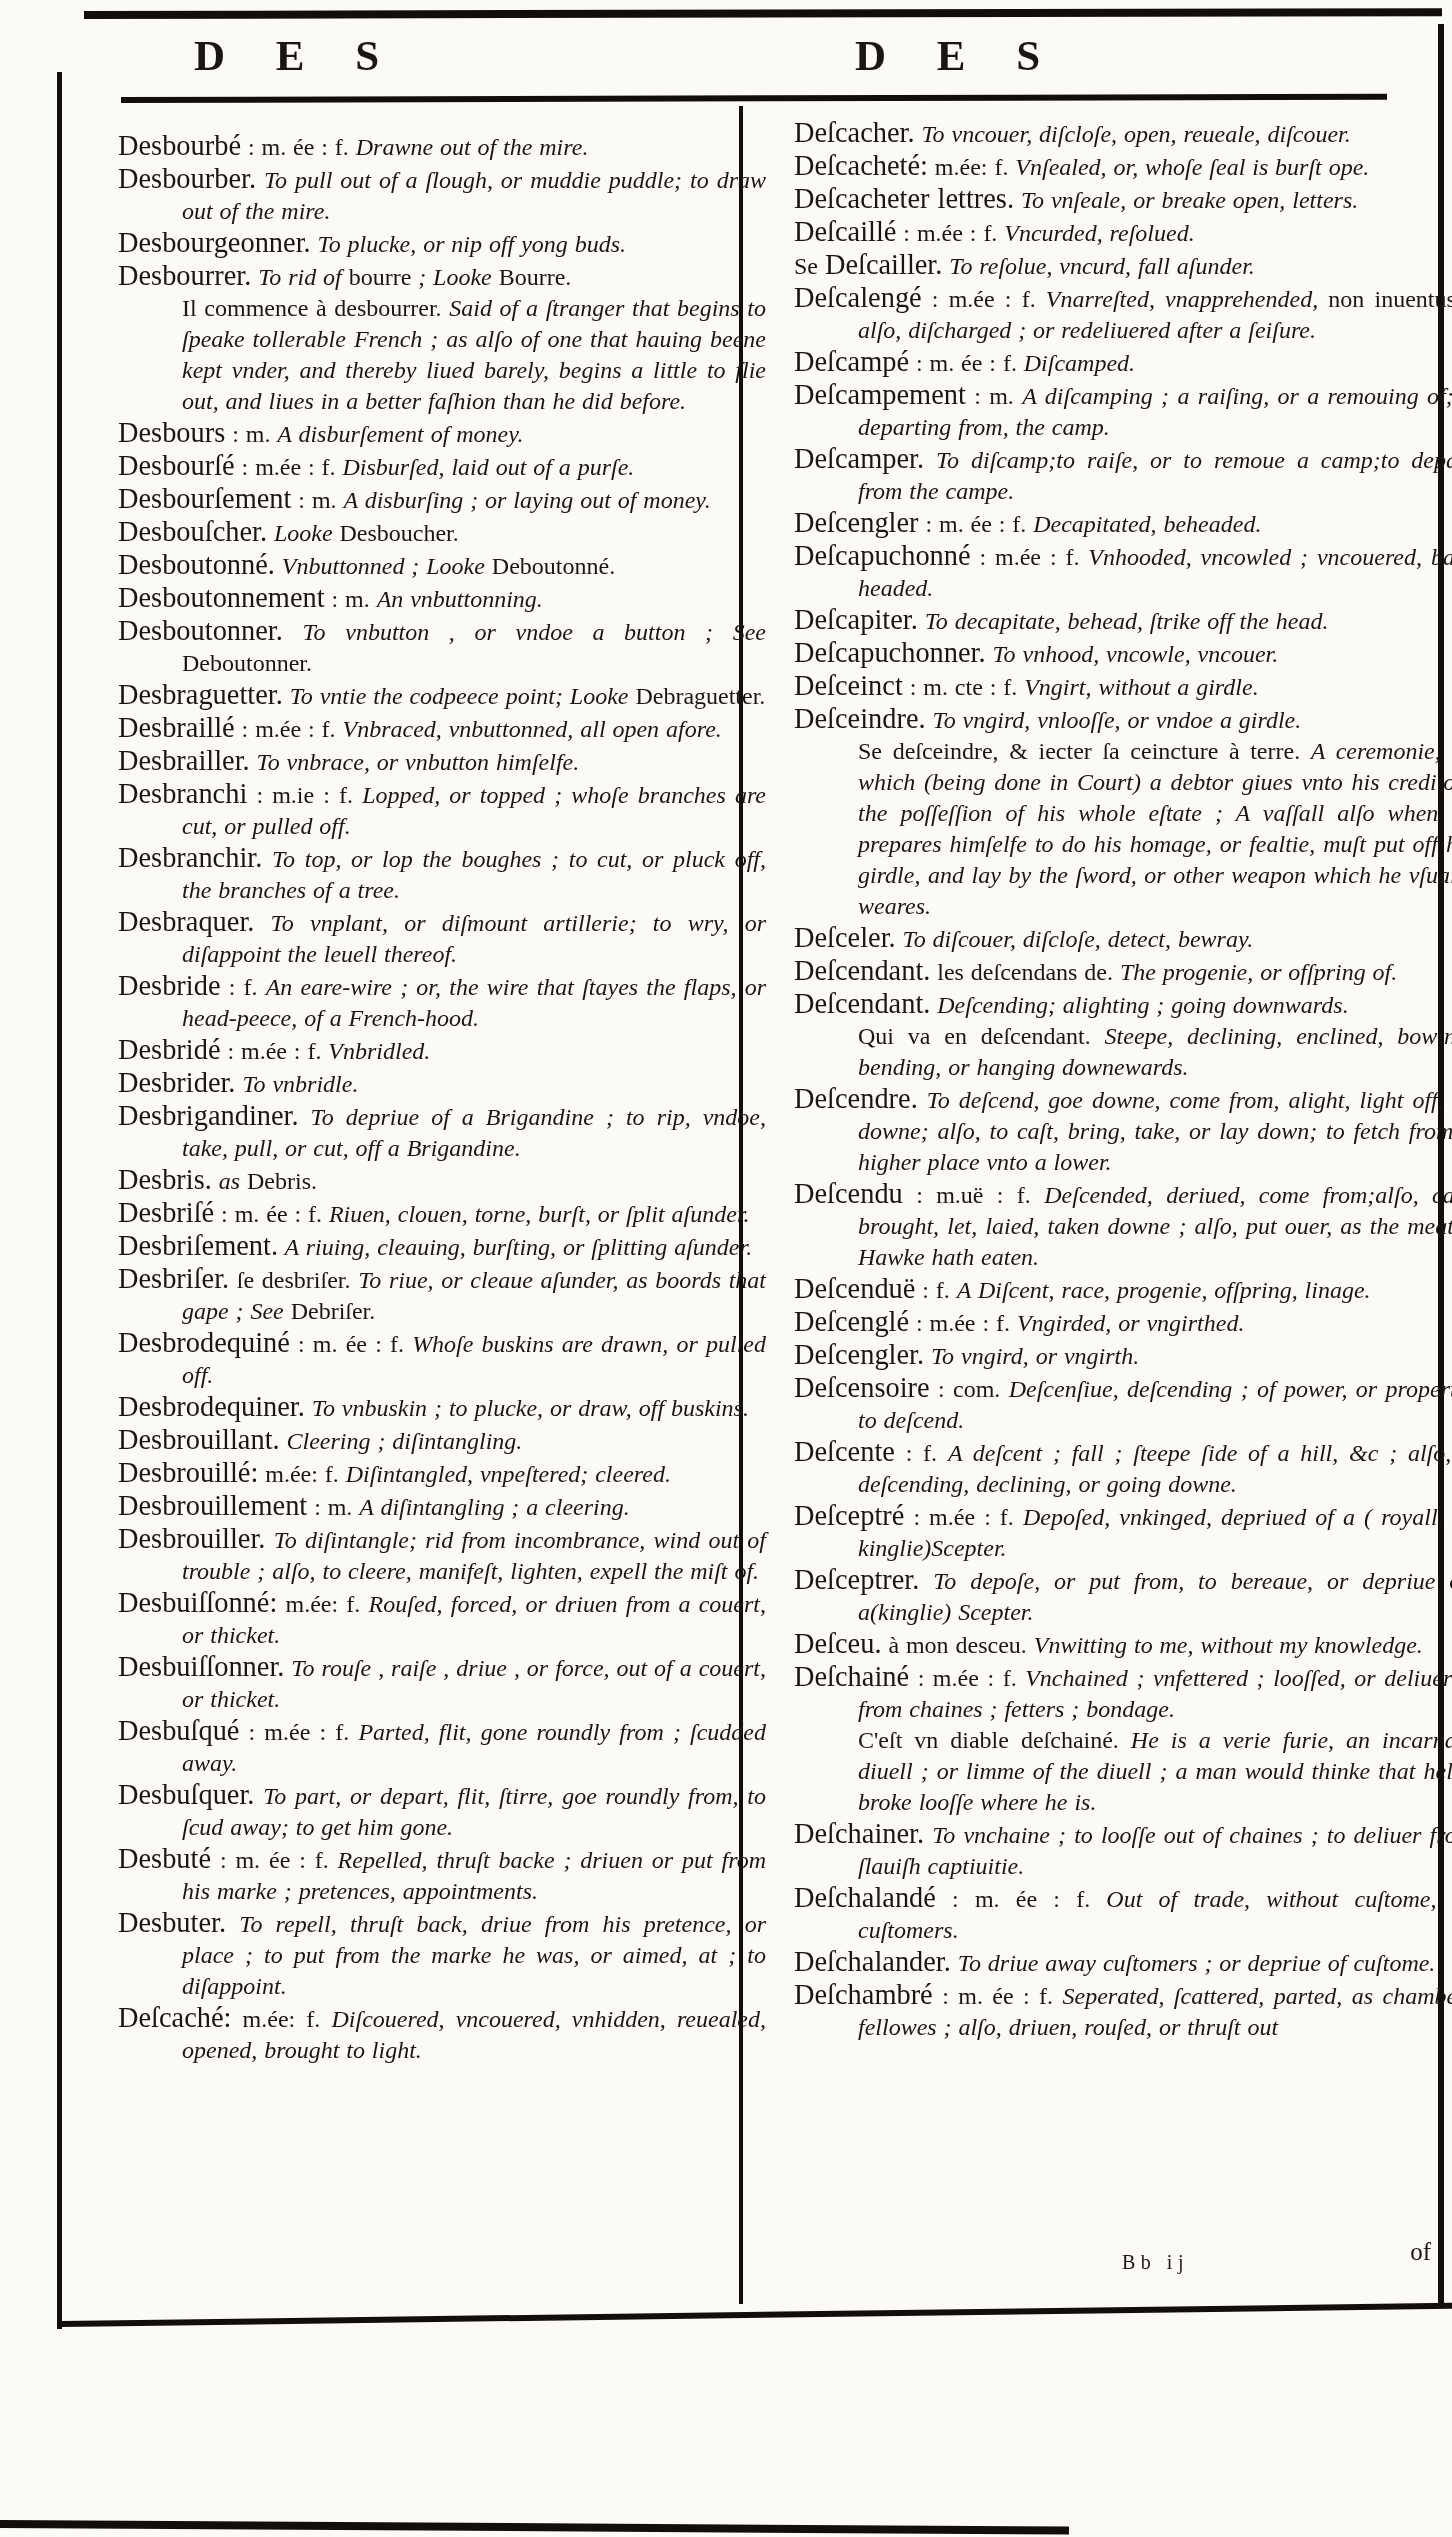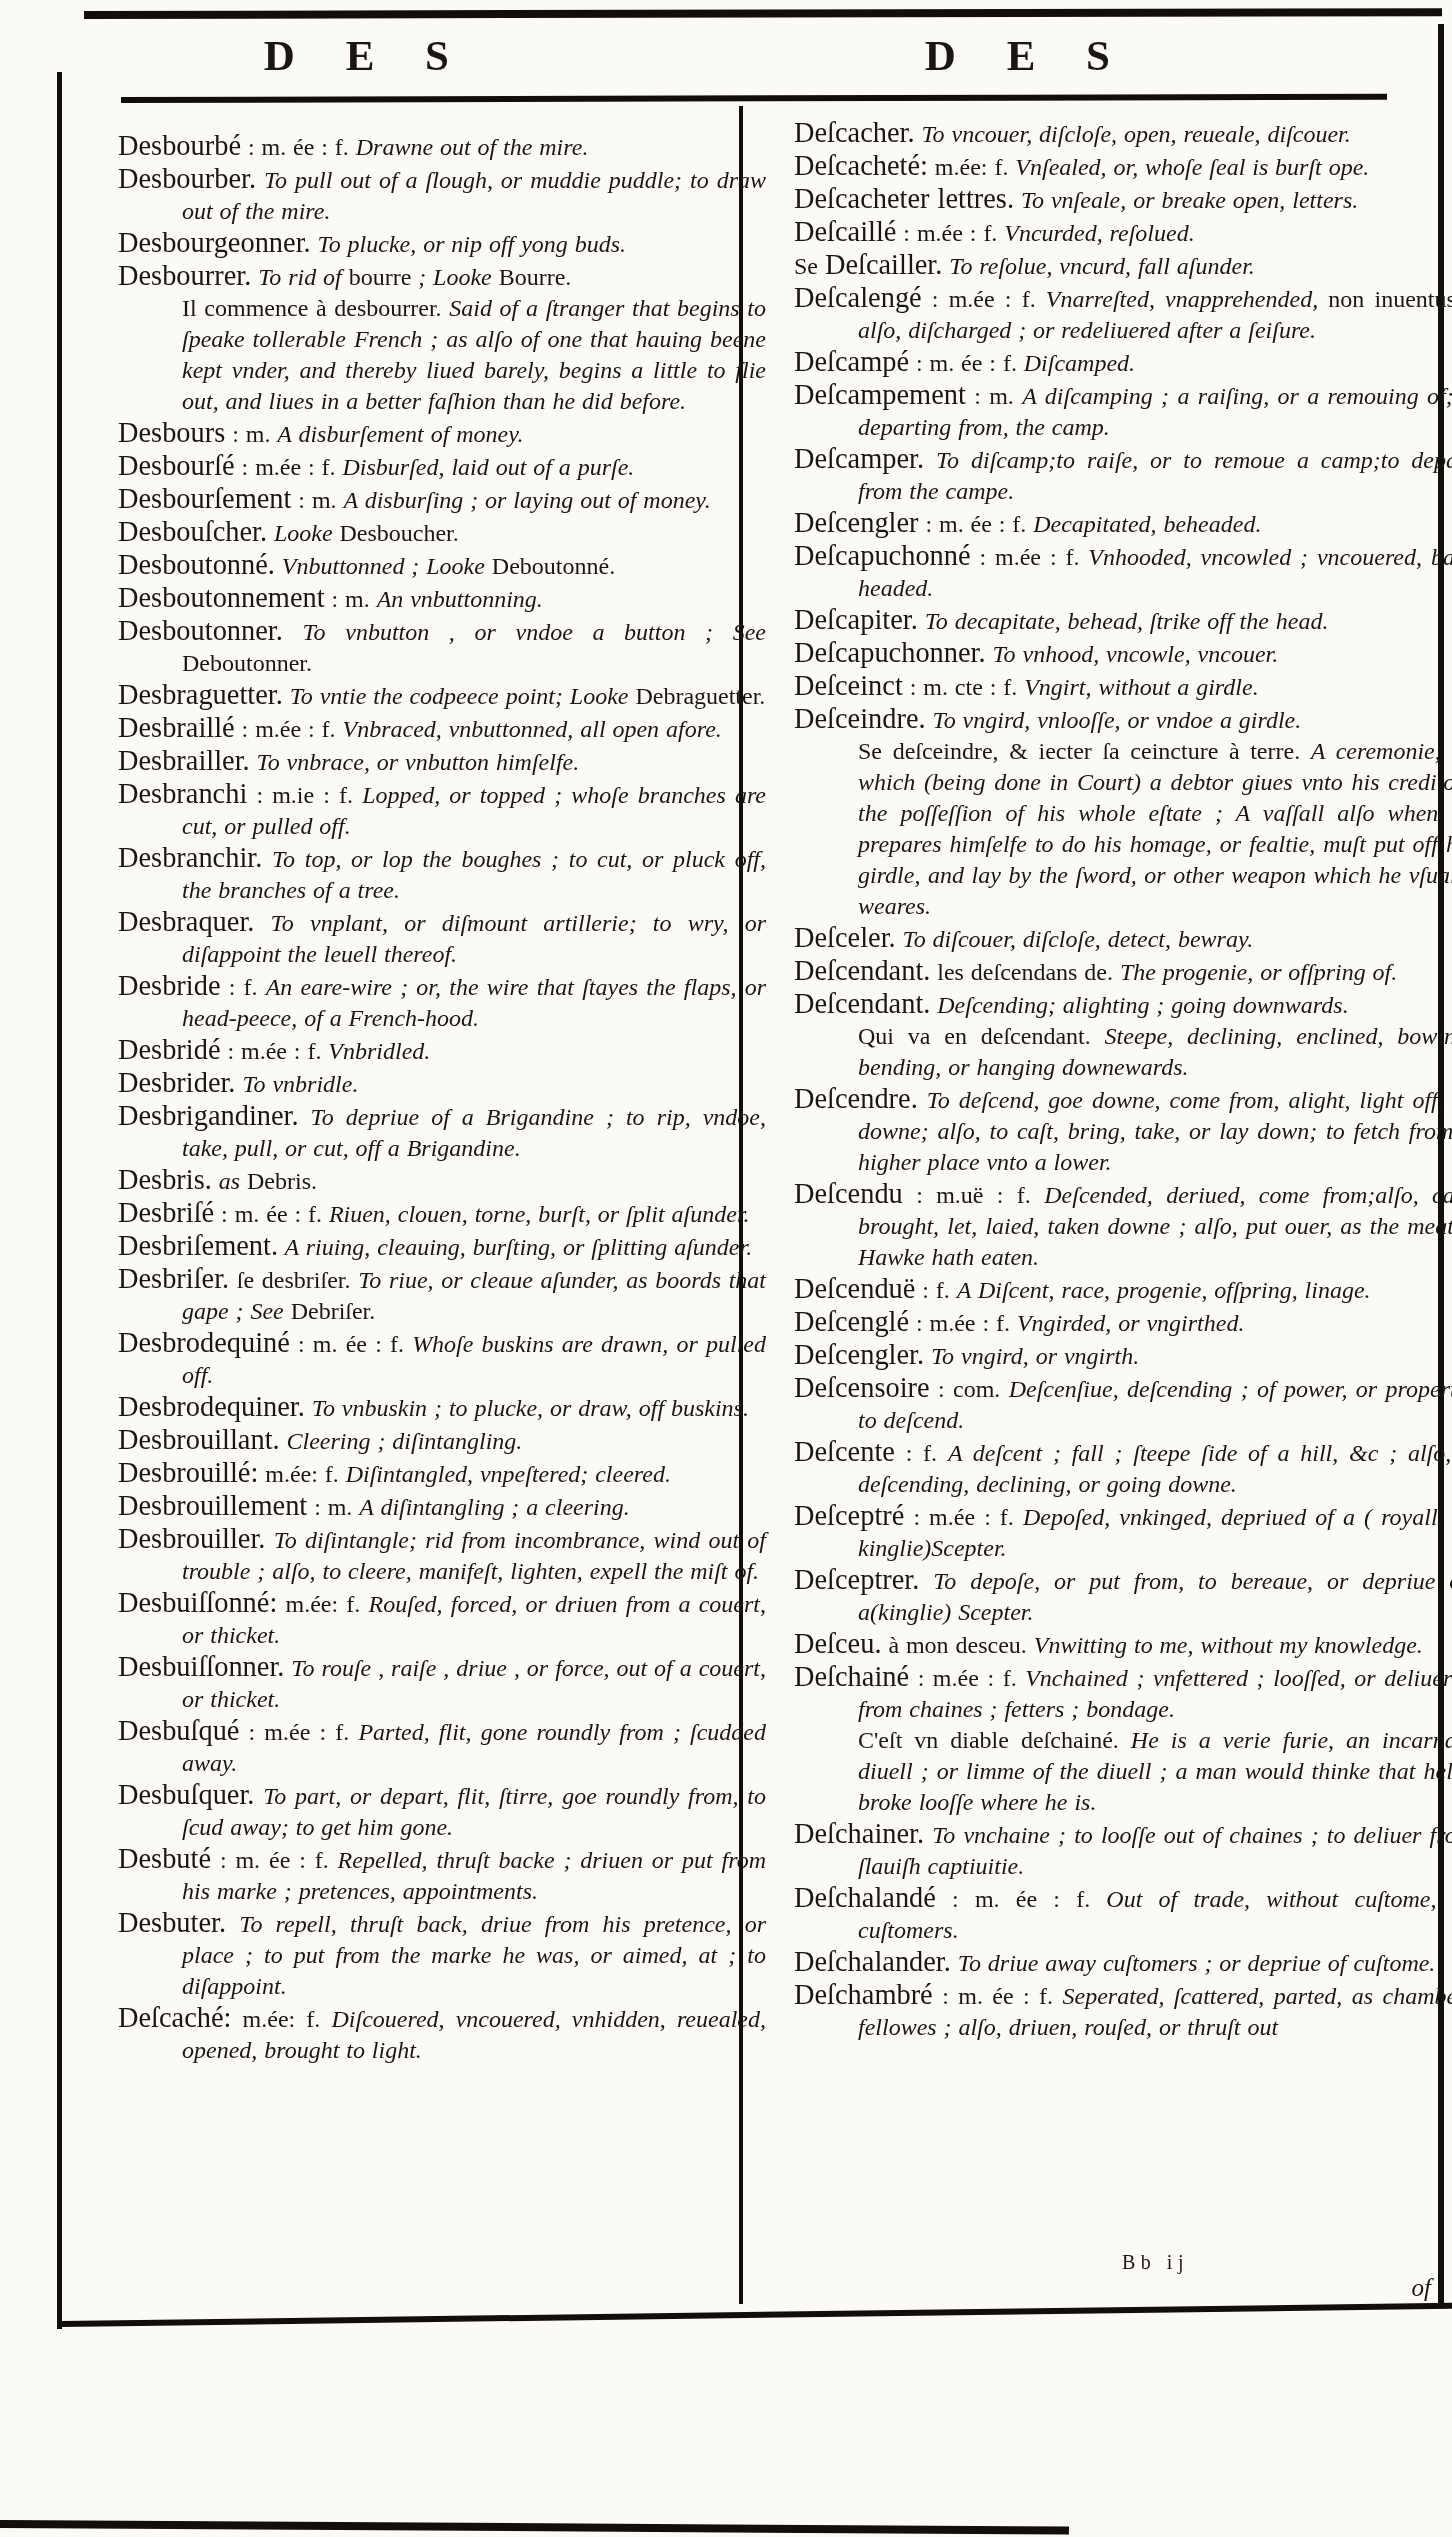--- a/index.html
+++ b/index.html
@@ -14,21 +14,21 @@
   .rule,.vline{position:absolute;background:#120e0b;}
   .top-rule{left:84px;top:11px;width:1358px;height:8.3px;transform:rotate(-0.12deg);transform-origin:left center;}
   .header-rule{left:121px;top:97px;width:1266px;height:5.5px;transform:rotate(-0.15deg);transform-origin:left center;}
   .left-border{left:57px;top:72px;width:4.6px;height:2257px;}
   .center-divider{left:739px;top:106px;width:3.7px;height:2198px;}
   .right-border{left:1438px;top:24px;width:5.5px;height:2279px;}
   .text-bottom-rule{left:61px;top:2321px;width:1392px;height:5.5px;transform:rotate(-0.75deg);transform-origin:left center;}
   .page-bottom-rule{left:0px;top:2520px;width:1069px;height:8.3px;transform:rotate(0.35deg);transform-origin:left center;}
   .colheader{
     position:absolute;top:31px;width:275px;
-    text-align:right;font-size:43px;font-weight:bold;
+    text-align:left;font-size:43px;font-weight:bold;
     letter-spacing:20px;white-space:nowrap;
   }
   .colheader.lft{left:194px;}
   .colheader.rgt{left:855px;}
   .column{position:absolute;text-align:justify;margin-left:40px;}
   .col-left{left:78px;top:130px;width:648px;}
   .col-right{left:754px;top:117px;width:680px;}
   .entry{
     margin:0;padding-left:64px;text-indent:-64px;
     font-size:24px;line-height:31px;
@@ -37,21 +37,21 @@
   .entry.sub{text-indent:0;}
   .s-h{font-size:28.4px;}
   .s-r{font-style:normal;}
   .s-i{font-style:italic;}
   .sig{
     position:absolute;left:1064px;top:2251px;width:183px;
     text-align:center;font-size:20px;letter-spacing:5.5px;
   }
   .catch{
     position:absolute;left:1339px;top:2238px;width:92px;
-    text-align:right;font-size:25px;font-style:italic;margin-top:36px;
+    text-align:right;font-size:25px;
   }
 </style>
 </head>
 <body>
 
 <div class="page">
   <div class="rule top-rule"></div>
   <div class="colheader lft">D E S</div>
   <div class="colheader rgt">D E S</div>
   <div class="rule header-rule"></div>

